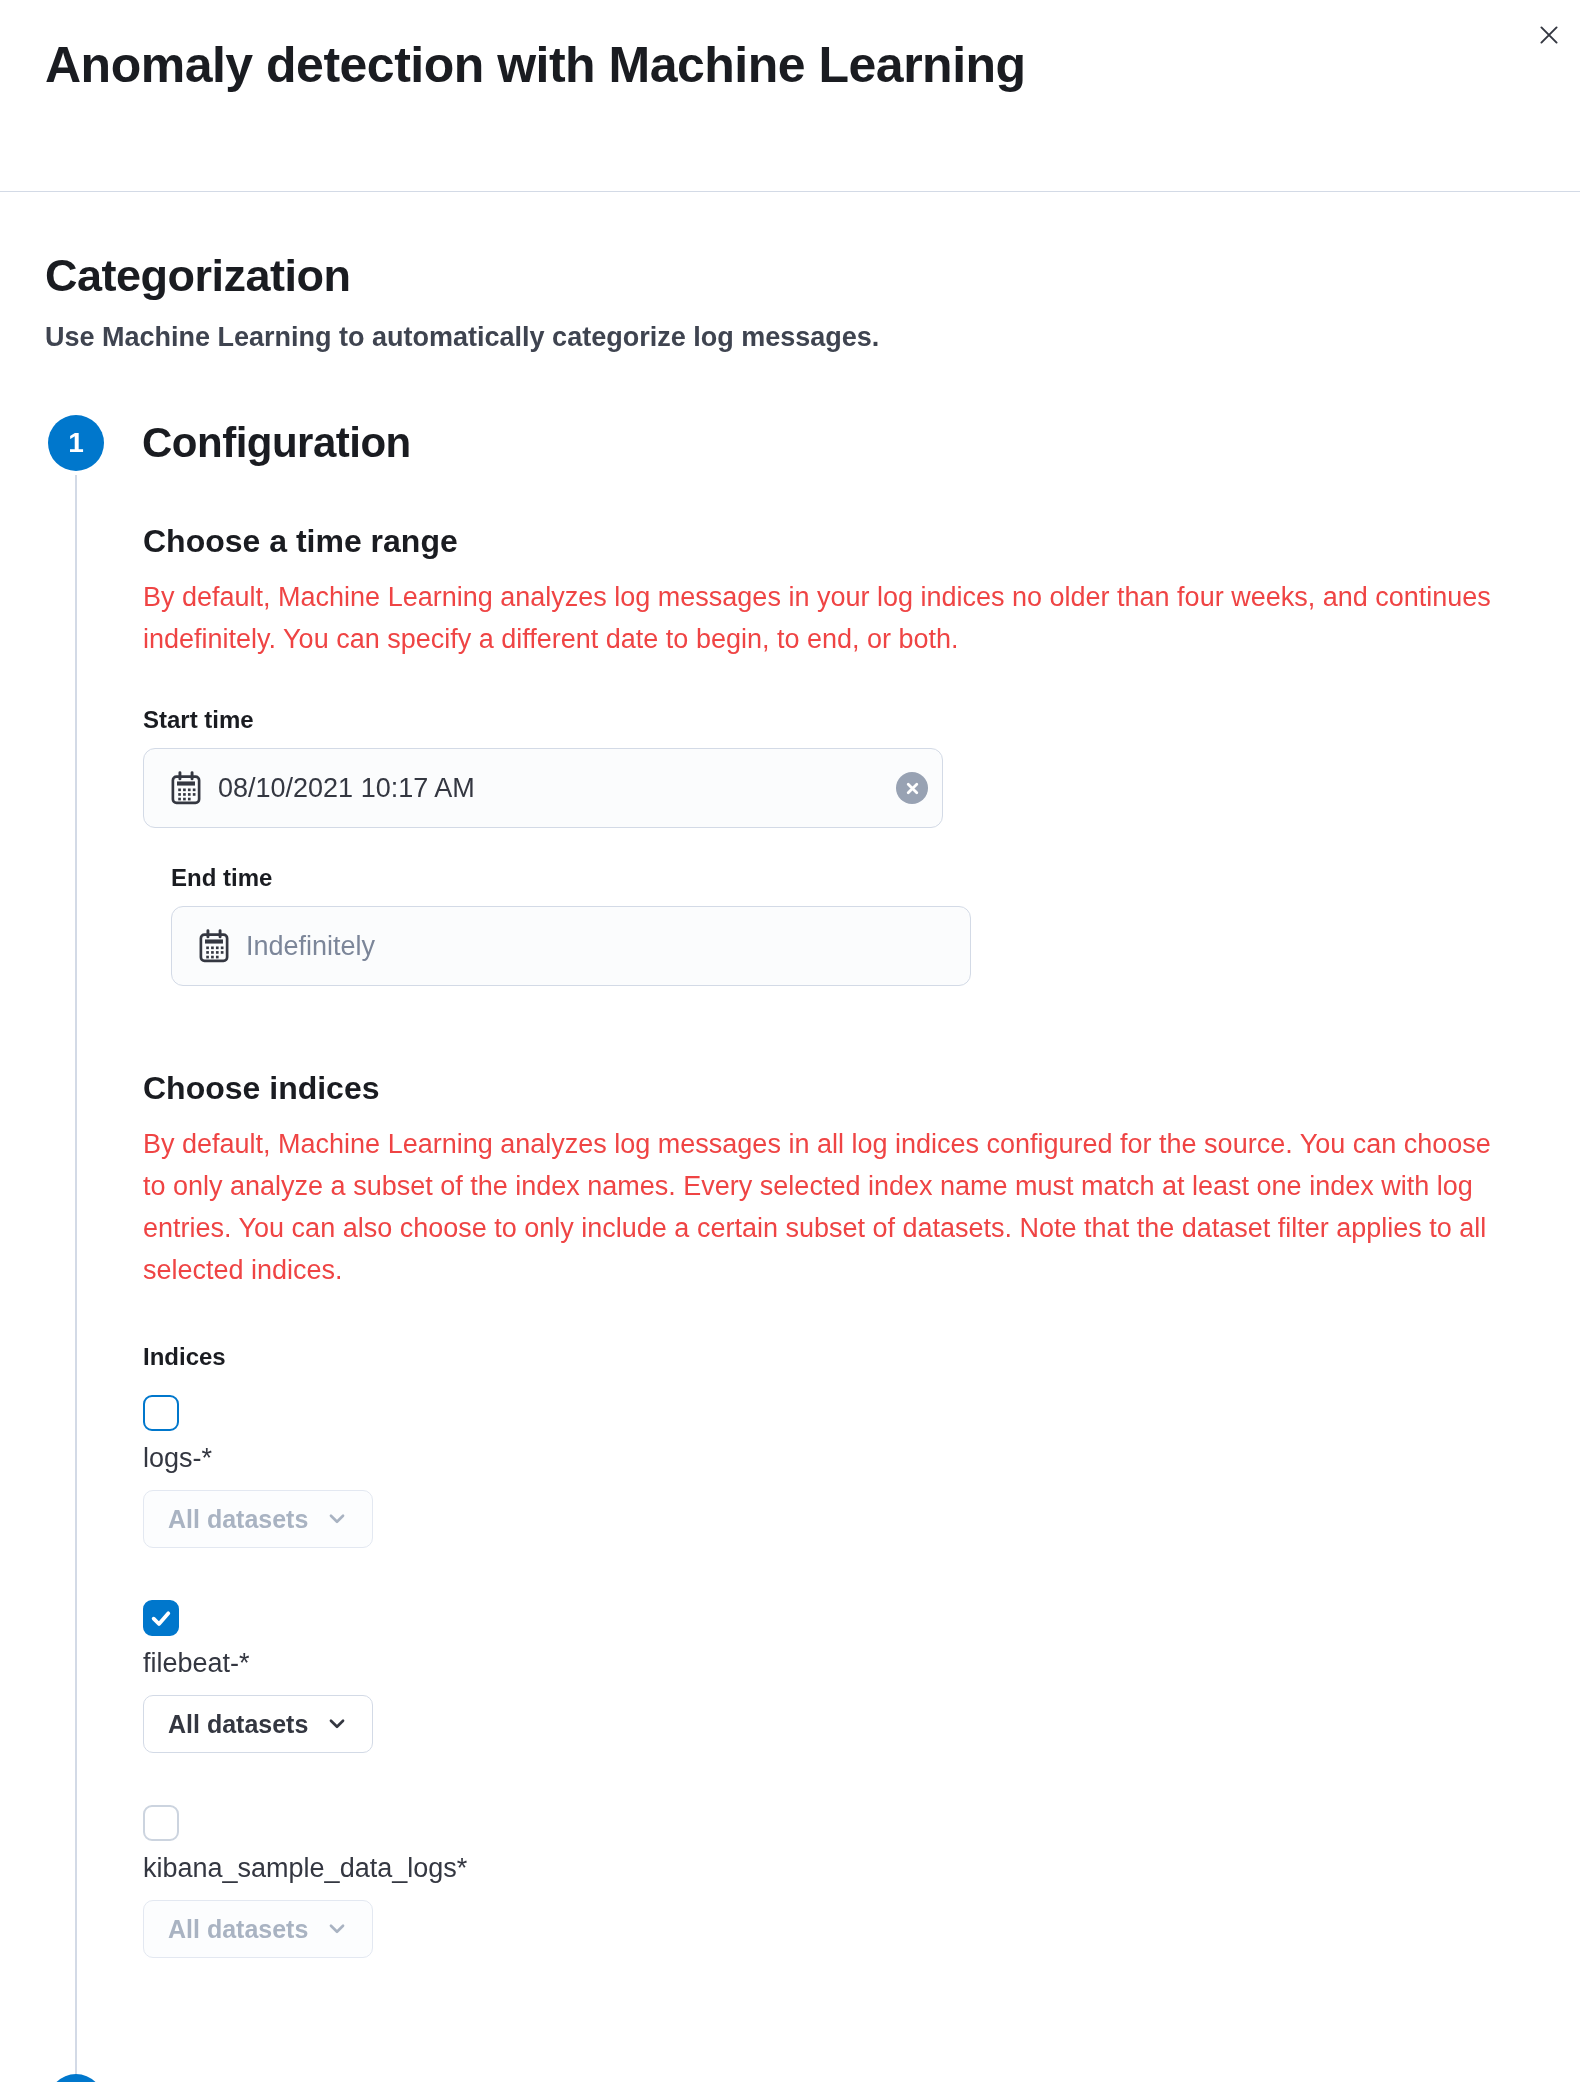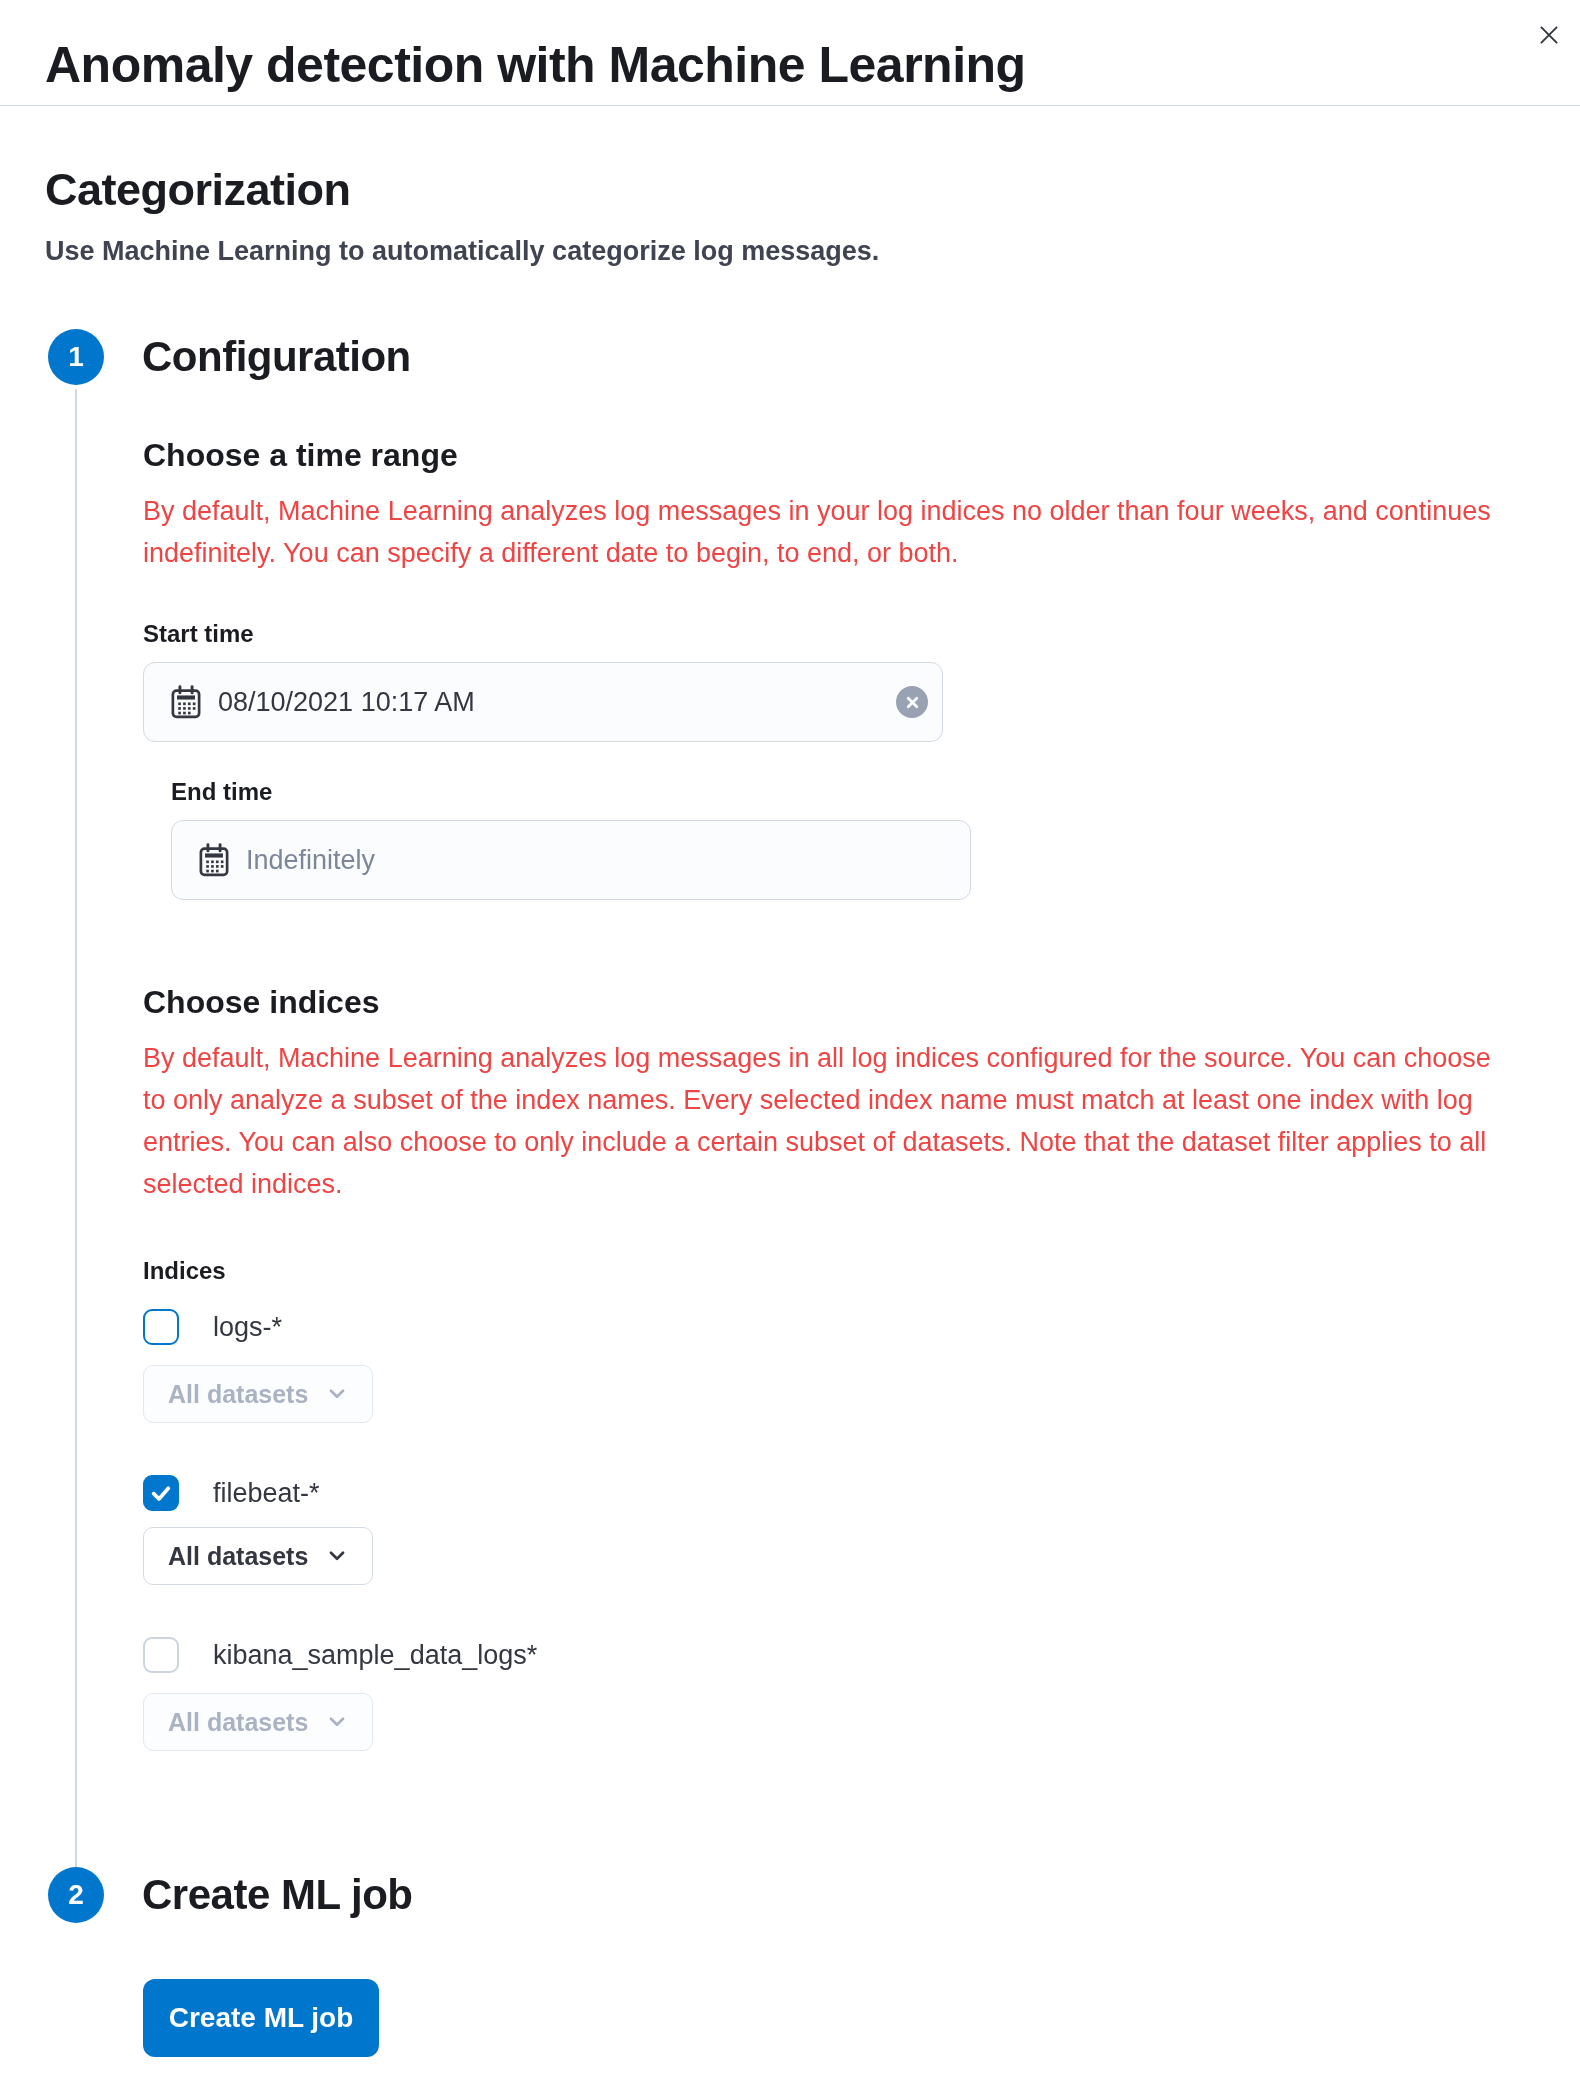--- a/index.html
+++ b/index.html
@@ -7,21 +7,21 @@
   body {
     font-family: "Liberation Sans", "DejaVu Sans", sans-serif;
     color: #343741;
     -webkit-font-smoothing: antialiased;
   }
   .page { width: 1580px; min-height: 2082px; background: #fff; overflow: hidden; }
 
   
   .modal-header {
     position: relative;
-    height: 106px;
+    height: 192px;
     padding: 36px 45px 0;
     border-bottom: 1px solid #d3dae6;
   }
   .modal-title {
     margin: 0;
     font-size: 50px;
     font-weight: 700;
     letter-spacing: -0.5px;
     color: #1a1c21;
   }
@@ -145,23 +145,24 @@
   .indices-label {
     margin-top: 52px;
     font-size: 24px;
     font-weight: 700;
     color: #1a1c21;
   }
   .index-group { margin-top: 24px; margin-bottom: 52px; }
   .index-group:last-of-type { margin-bottom: 0; }
   .checkbox-row {
     display: inline-flex;
-    align-items: center;
-    gap: 34px;
-    cursor: pointer;
+    align-items: flex-start;
+    gap: 12px;
+    cursor: pointer;
+    flex-direction: column;
   }
   .checkbox {
     width: 36px; height: 36px;
     border-radius: 9px;
     background: #fff;
     border: 2px solid #ccd4df;
     display: flex; align-items: center; justify-content: center;
   }
   .checkbox.focus { border-color: #0077cc; }
   .checkbox.checked { background: #0077cc; border-color: #0077cc; }

